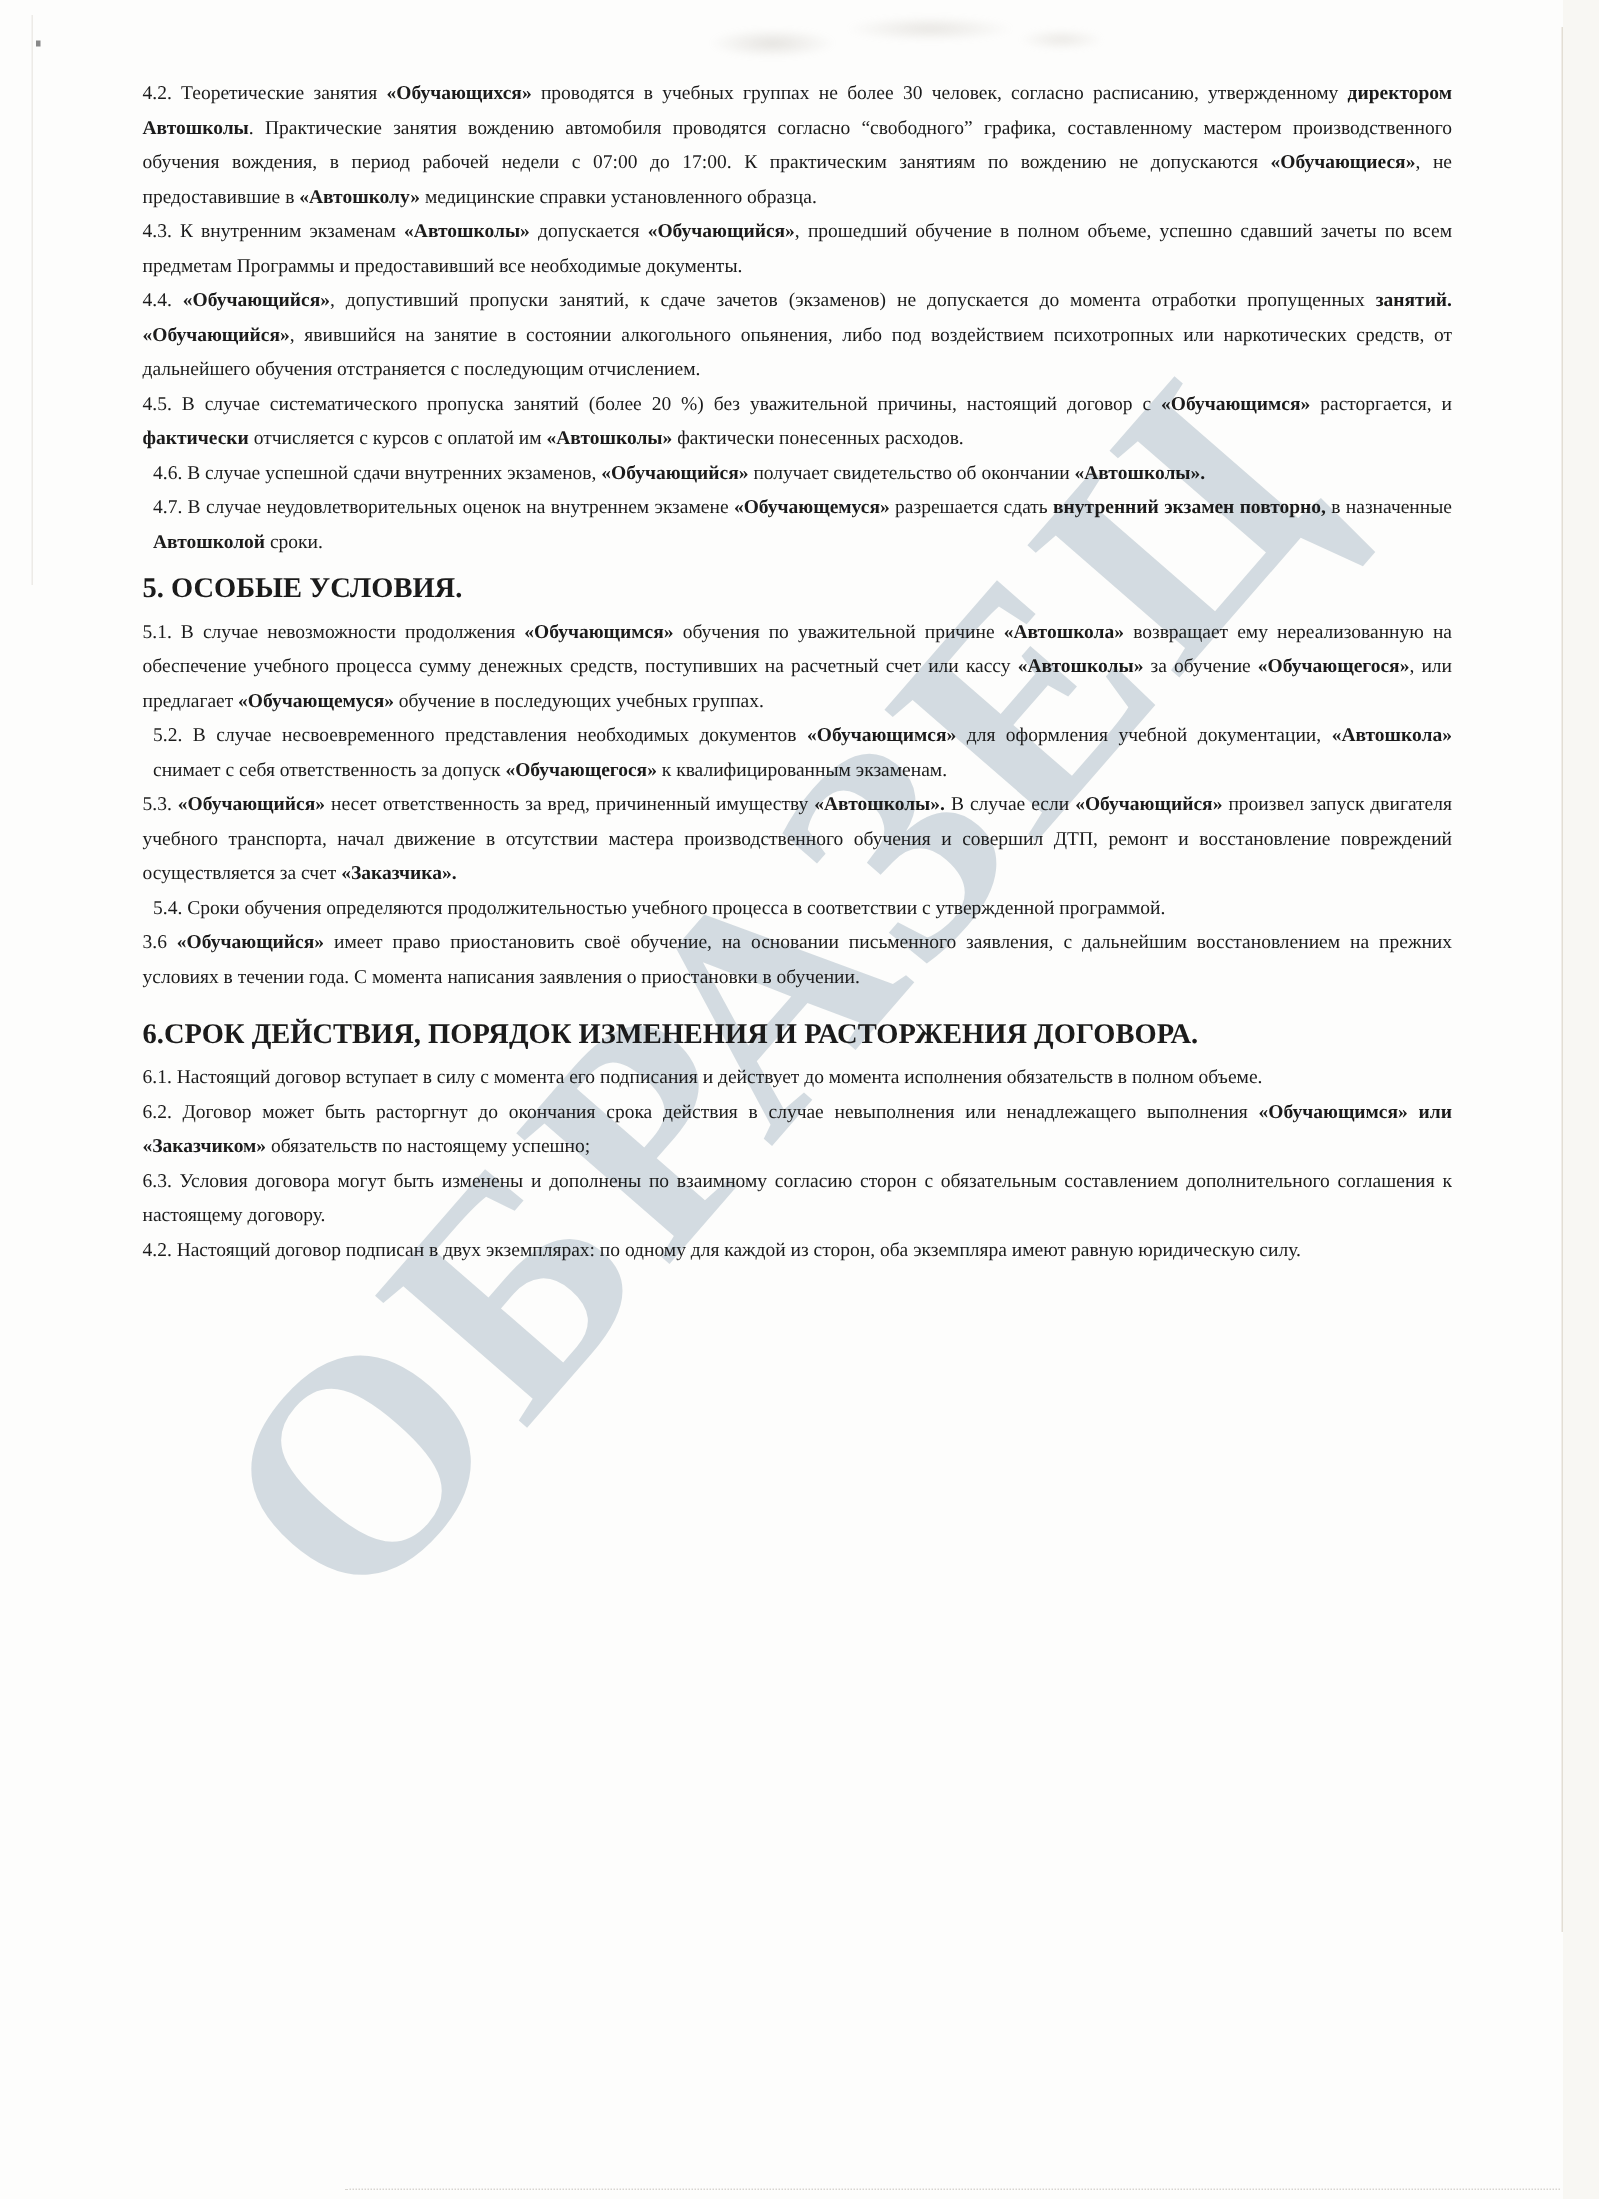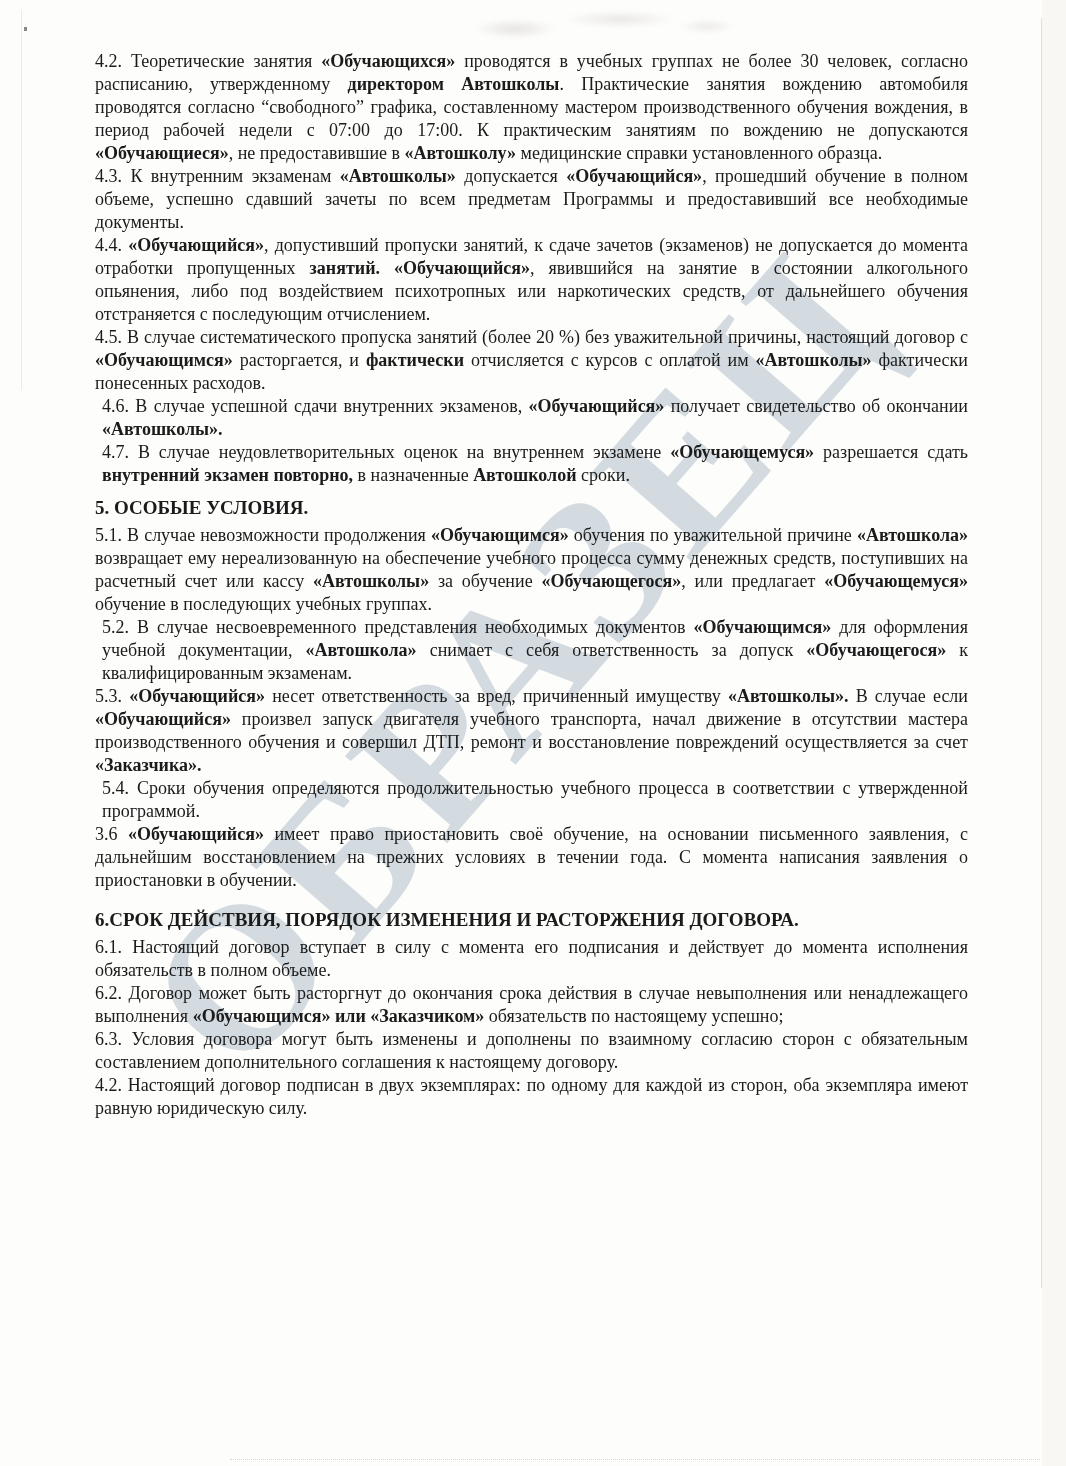--- a/index.html
+++ b/index.html
@@ -20,21 +20,21 @@
     font-weight:bold;font-size:205px;letter-spacing:8px;
     color:rgba(169,186,198,0.50);
     white-space:nowrap;user-select:none;pointer-events:none;
   }
   
   .content{
     position:absolute;left:95px;top:50px;width:873px;z-index:2;
     color:#1b1b1b;
   }
   .para{
-    margin:0;font-size:18px;line-height:23px;text-align:justify;
+    margin:0;font-size:13px;line-height:23px;text-align:justify;
   }
   .para.indent{padding-left:7px;font-family:Liberation Serif, serif;}
   .heading{
     font-size:19px;line-height:24px;font-weight:bold;text-align:left;
     margin:9px 0 4px 0;
   }
   .heading.big{margin-top:16px;}
   .para b,.heading b{font-weight:bold;}
   
   .artifact{position:absolute;pointer-events:none;z-index:0;}

